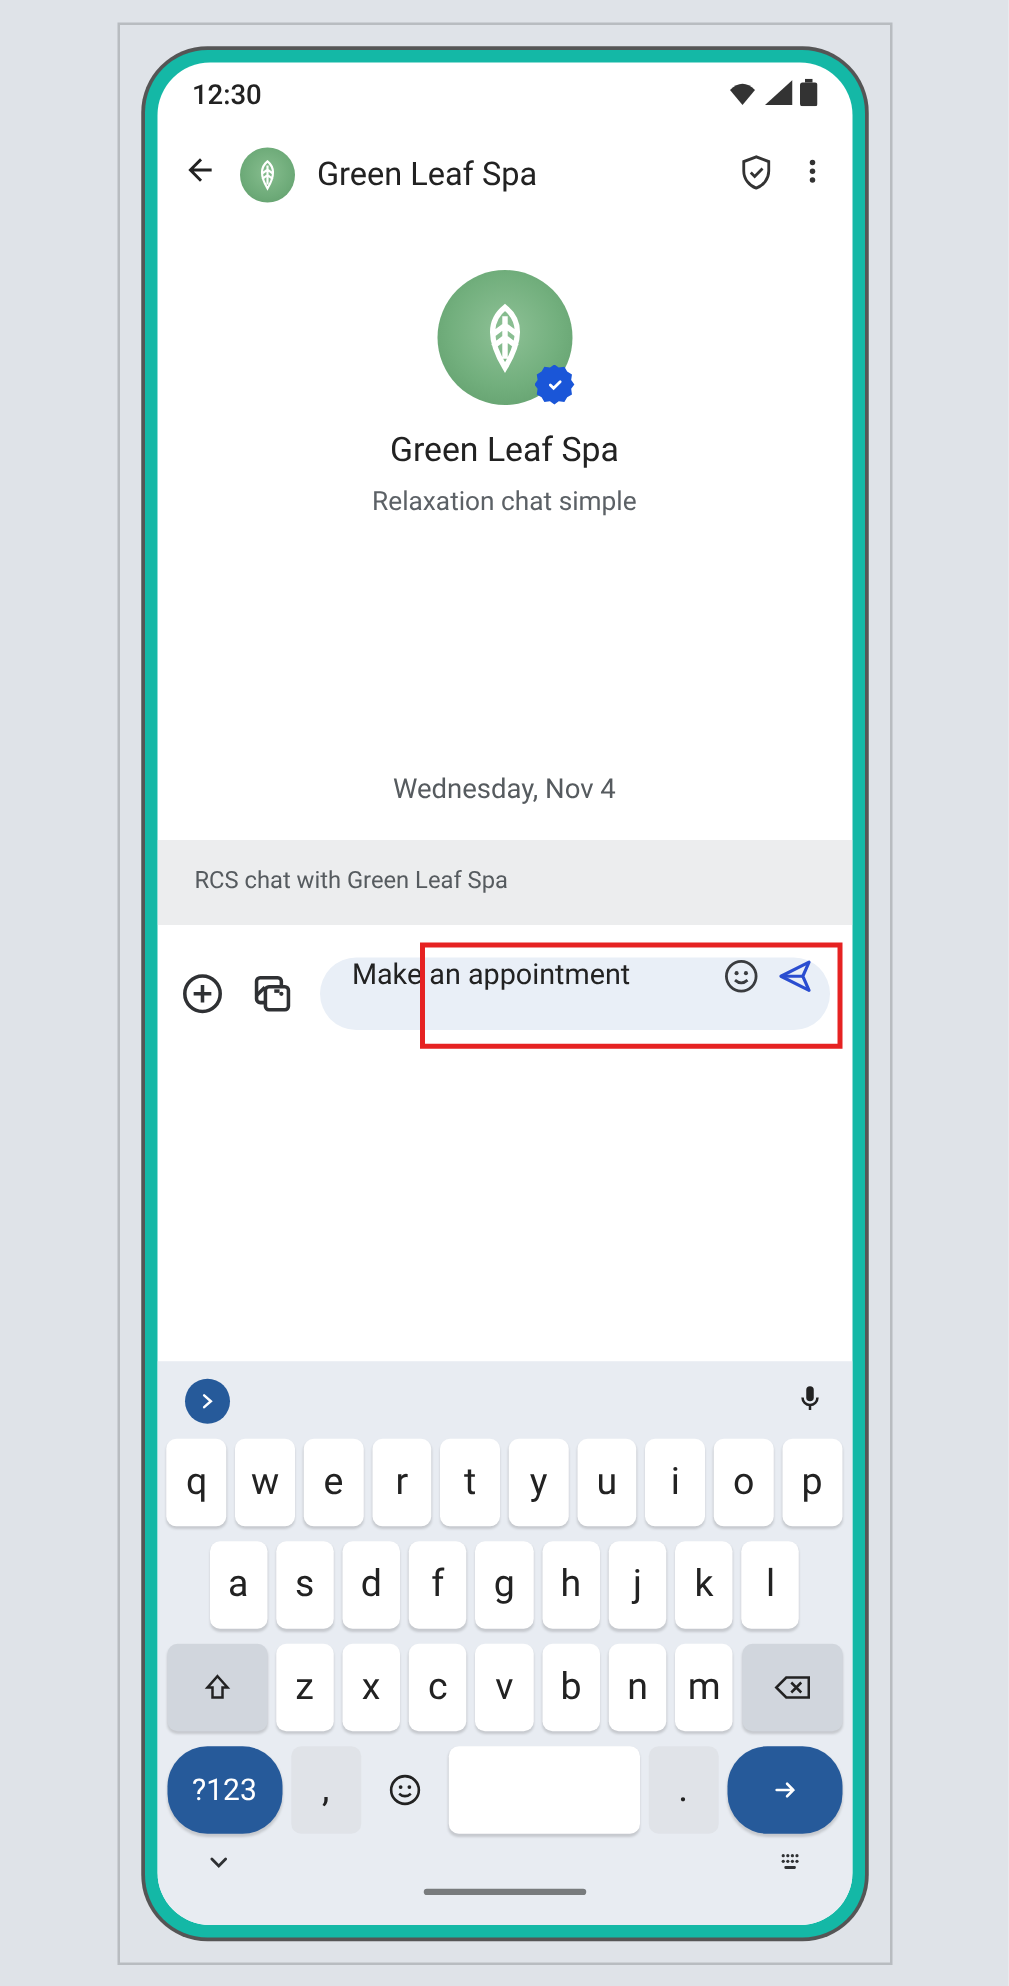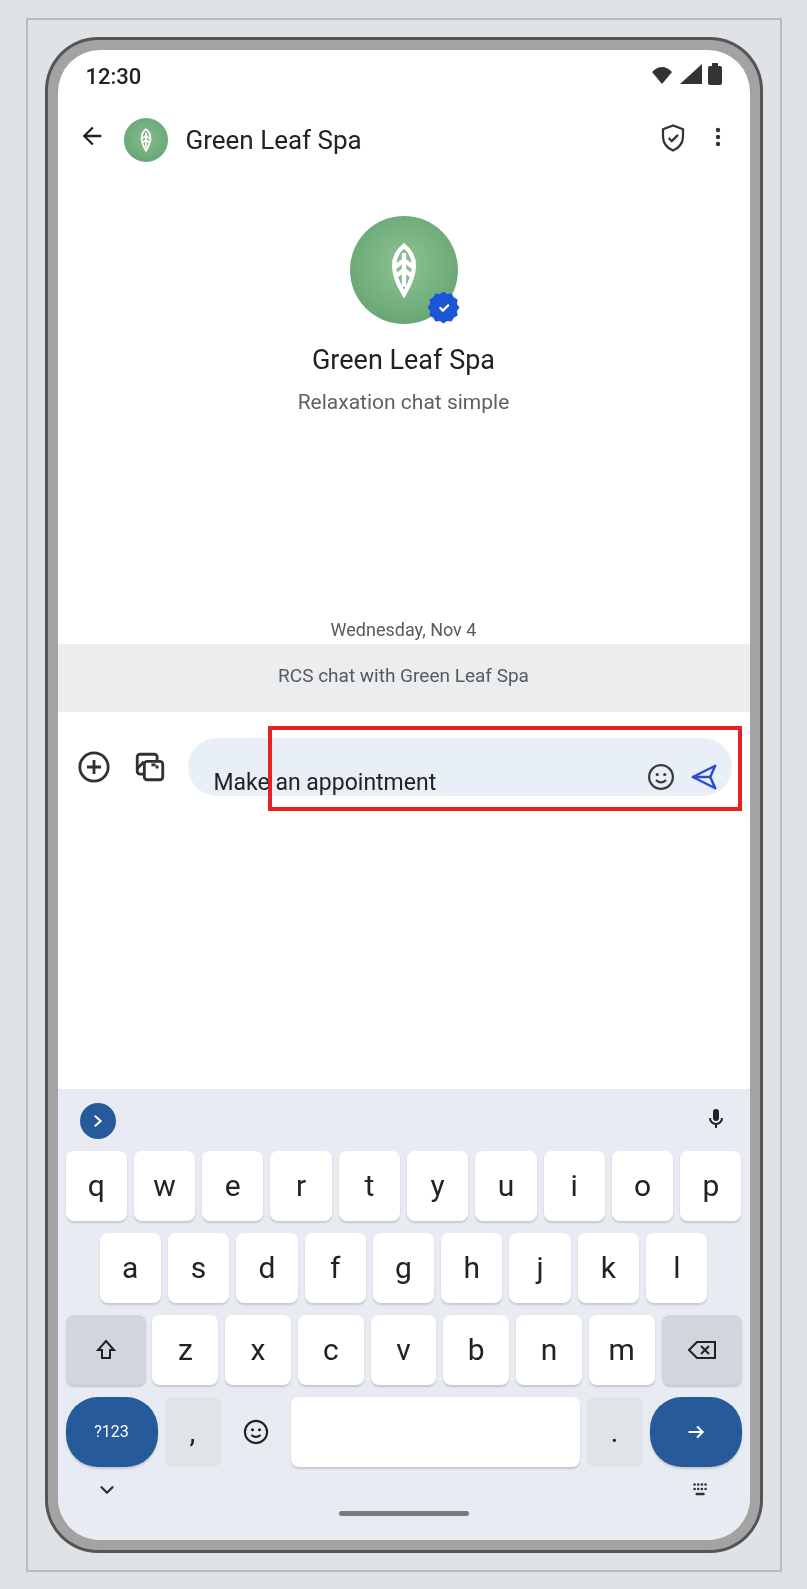--- a/index.html
+++ b/index.html
@@ -12,23 +12,23 @@
     display: flex;
     align-items: center;
     justify-content: center;
   }
   .outer-border {
     border: 2px solid #b8bcc0;
     padding: 20px;
     background: #dfe3e8;
   }
   .phone-frame {
-    width: 712px;
+    width: 576px;
     height: 1510px;
-    background: #a3a3a3;
+    background: #14b8a6;
     border-radius: 50px;
     padding: 10px;
     box-shadow: 0 0 0 3px #555;
     position: relative;
   }
   .phone-screen {
     width: 100%;
     height: 100%;
     background: #fff;
     border-radius: 42px;
@@ -89,26 +89,26 @@
   .verify-badge {
     position: absolute;
     right: -2px; bottom: 0px;
     width: 32px; height: 32px;
     background: #1a56d8;
     clip-path: polygon(50% 0%, 61% 8%, 75% 6%, 82% 18%, 94% 25%, 92% 39%, 100% 50%, 92% 61%, 94% 75%, 82% 82%, 75% 94%, 61% 92%, 50% 100%, 39% 92%, 25% 94%, 18% 82%, 6% 75%, 8% 61%, 0% 50%, 8% 39%, 6% 25%, 18% 18%, 25% 6%, 39% 8%);
     display: flex; align-items: center; justify-content: center;
   }
   .intro-name { font-size: 27px; color: #222; margin-top: 20px; }
   .intro-tag { font-size: 21px; color: #5c6166; margin-top: 14px; }
-  .date-label { text-align: center; font-size: 18px; color: #565b5f; margin-top: 205px; }
+  .date-label { text-align: center; font-size: 22px; color: #565b5f; margin-top: 205px; }
   .info-banner {
-    margin-top: 4px;
+    margin-top: 28px;
     background: #ecedee;
     padding: 18px 30px 22px;
-    text-align: center;
+    text-align: left;
     font-size: 19px;
     color: #565b5f;
     line-height: 1.5;
   }
   .composer-wrap { position: relative; padding: 26px 18px 28px; }
   .composer {
     display: flex;
     align-items: center;
     gap: 20px;
   }
@@ -116,21 +116,21 @@
     width: 36px; height: 36px;
     color: #2f3134;
     display: flex; align-items: center; justify-content: center;
   }
   .input-pill {
     flex: 1;
     height: 58px;
     border-radius: 30px;
     background: #e9eff7;
     display: flex;
-    align-items: flex-end;
+    align-items: flex-start;
     padding: 0 10px 0 26px;
     gap: 10px;
   }
   .input-text { flex: 1; font-size: 23px; color: #222; }
   .emoji-btn { color: #3a3c3f; }
   .send-btn { color: #2a4dd0; }
   .highlight-box {
     position: absolute;
     border: 4px solid #e62222;
     top: 14px; left: 210px; right: 8px; bottom: 13px;
@@ -172,21 +172,21 @@
   .kb-row.mid { padding: 0 34px; }
   .key.mod {
     background: #d1d6dd;
     flex: 0 0 80px;
   }
   .kb-bottom { display: flex; gap: 7px; }
   .key.sym {
     flex: 0 0 92px;
     background: #265a9a;
     color: #fff;
-    font-size: 16px;
+    font-size: 24px;
     border-radius: 32px;
   }
   .key.comma, .key.period { flex: 0 0 56px; background: #e0e3e8; box-shadow:none;}
   .key.emoji { flex: 0 0 56px; background: transparent; box-shadow: none; }
   .key.space { flex: 1; }
   .key.enter {
     flex: 0 0 92px;
     background: #265a9a;
     color: #fff;
     border-radius: 32px;

